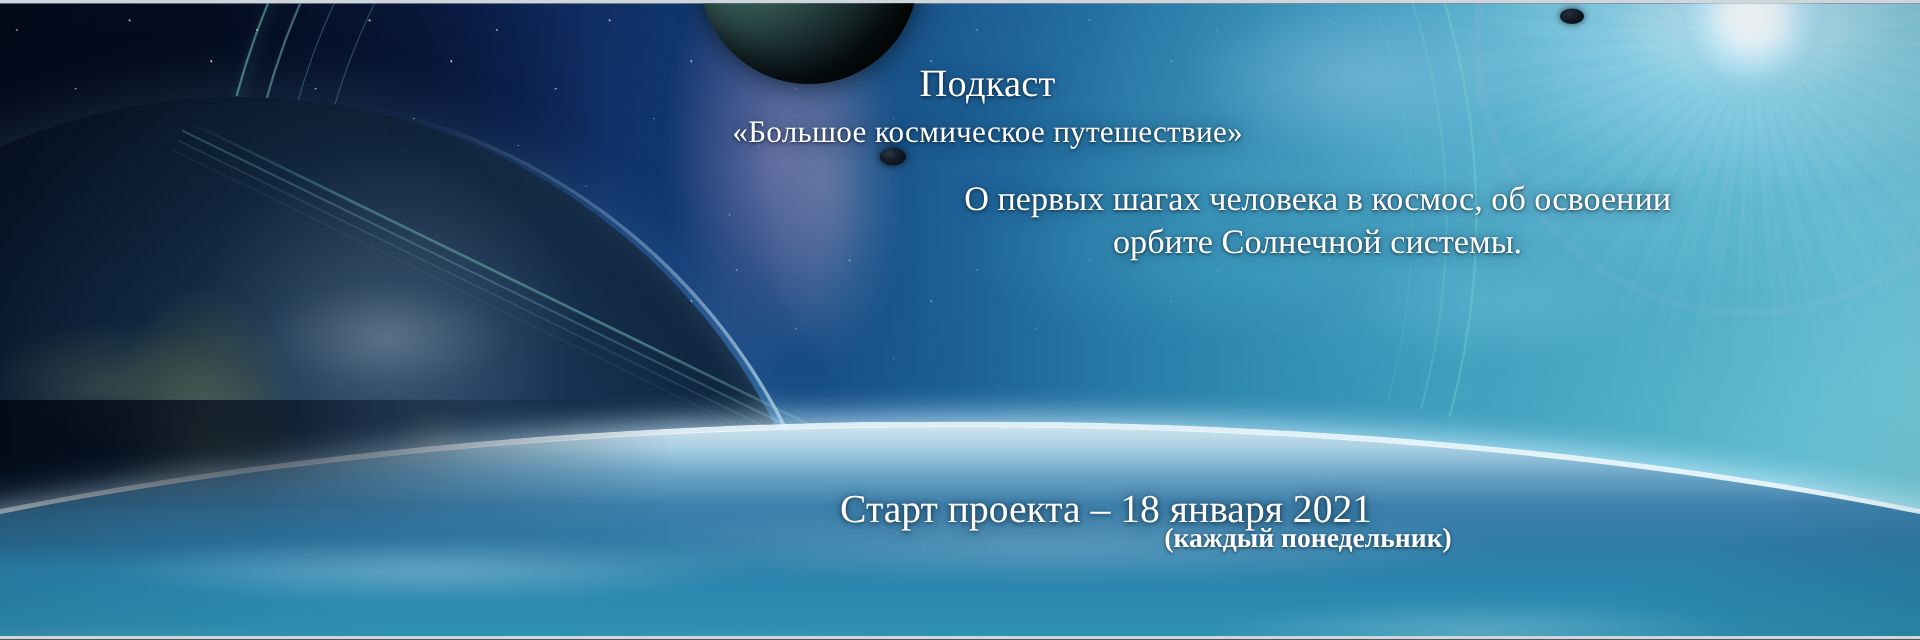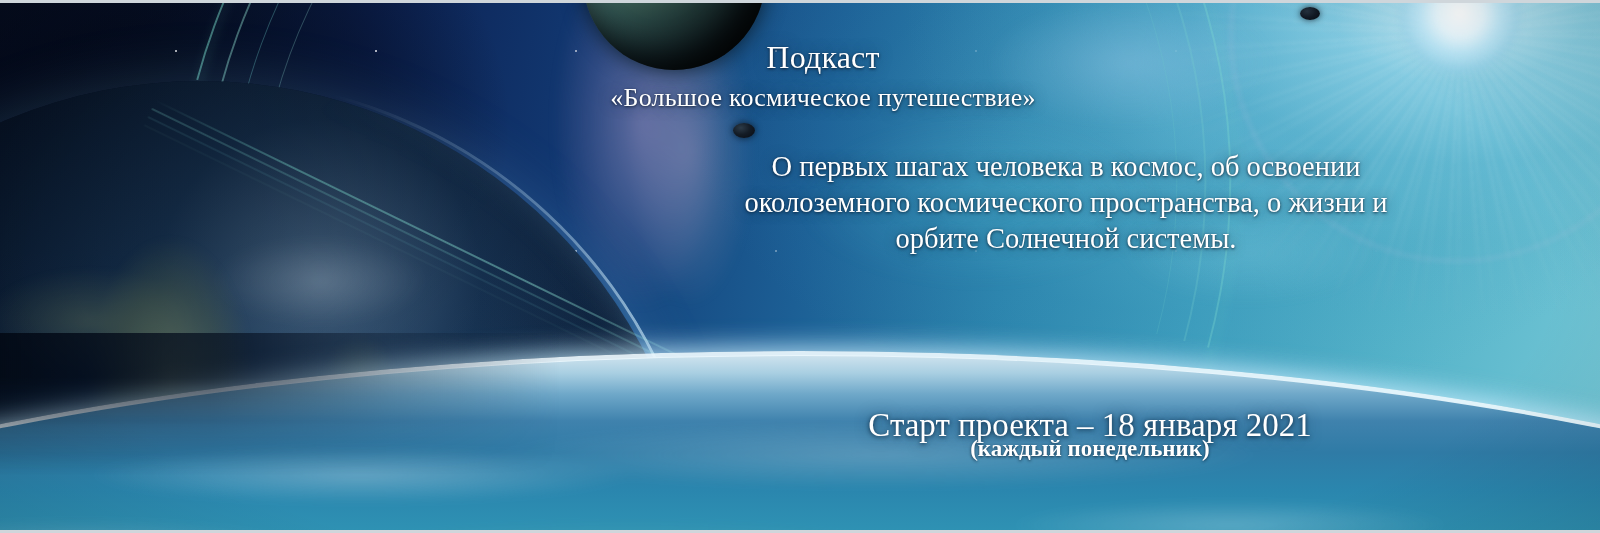--- a/index.html
+++ b/index.html
@@ -236,39 +236,39 @@
   .moon-a{left:733px;top:120px;width:22px;height:15px;
     background:radial-gradient(ellipse at 36% 32%, #2c3a47 0%, #141c26 46%, #070b12 100%);
     box-shadow:0 0 7px rgba(5,10,18,.75);}
   .moon-b{left:1300px;top:4px;width:20px;height:13px;
     background:radial-gradient(ellipse at 36% 32%, #24313e 0%, #111924 50%, #060a10 100%);
     box-shadow:0 0 6px rgba(5,10,18,.7);}
 
   
   .txt{position:absolute;color:#ffffff;text-align:center;}
   .title{
-    left:0;right:0;top:34px;
+    left:0;right:0;top:46px;
     font-size:32px;line-height:40px;
     letter-spacing:.2px;
     text-shadow:0 1px 3px rgba(6,18,34,.85), 0 0 14px rgba(20,50,80,.55);
     padding-left:46px;
   }
   .title .l1{display:block;}
   .title .l2{display:block;font-size:26px;line-height:42px;}
 
   .body{
-    left:616px;width:900px;top:146px;
+    left:648px;width:900px;top:146px;
     font-size:28.5px;line-height:36px;text-align:center;
     text-shadow:0 1px 3px rgba(6,20,36,.80), 0 0 12px rgba(15,45,75,.50);
   }
   .body span{display:block;}
 
   .start{
     left:700px;width:780px;top:402px;
-    font-size:33px;line-height:40px;text-align:center;
+    font-size:33px;line-height:40px;text-align:left;
     text-shadow:0 1px 4px rgba(8,28,48,.85), 0 0 14px rgba(12,40,70,.55);
   }
   .weekly{
     left:700px;width:780px;top:434px;
     font-size:23px;line-height:24px;font-weight:bold;text-align:center;
     text-shadow:0 1px 3px rgba(8,28,48,.85);
   }
 
   .vignette{
     background:
@@ -319,20 +319,19 @@
 
   <div class="layer vignette"></div>
 
   <div class="txt title">
     <span class="l1">Подкаст</span>
     <span class="l2">«Большое космическое путешествие»</span>
   </div>
 
   <div class="txt body">
     <span>О первых шагах человека в космос, об освоении</span>
-    <span>околоземного космического пространства, о жизни и</span>
     <span>орбите Солнечной системы.</span>
   </div>
 
   <div class="txt start">Старт  проекта – 18 января 2021</div>
   <div class="txt weekly">(каждый понедельник)</div>
 
 </div>
 
 </body></html>

